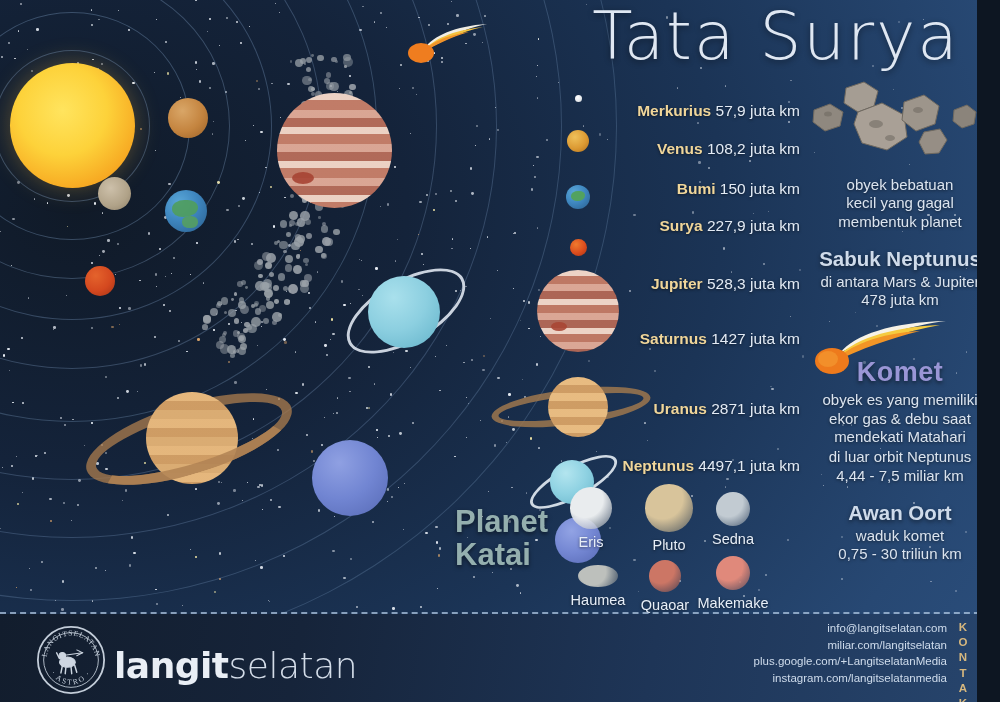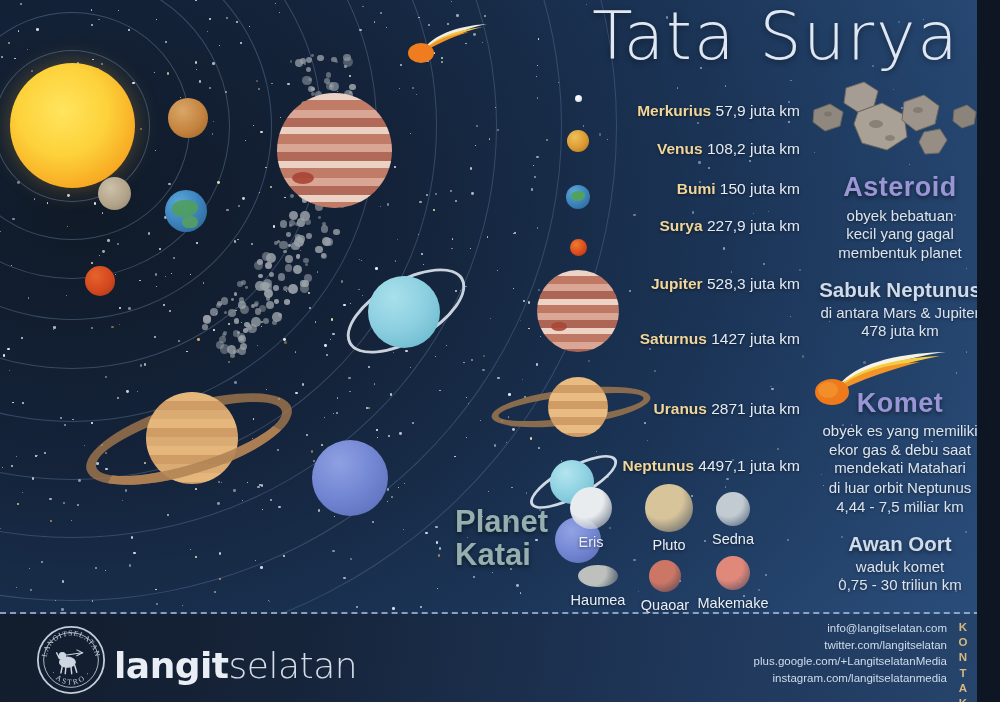--- a/index.html
+++ b/index.html
@@ -951,21 +951,20 @@
         <path d="M118 52 l16-3 7 11 -8 13 -14 1 -6 -12 z" fill="#968e85"></path>
       </g>
       <g fill="#6e6860" opacity=".55">
         <ellipse cx="70" cy="44" rx="7" ry="4"></ellipse>
           <ellipse cx="84" cy="58" rx="5" ry="3"></ellipse>
         <ellipse cx="112" cy="30" rx="5" ry="3"></ellipse>
           <ellipse cx="22" cy="34" rx="4" ry="2.5"></ellipse>
       </g>
     </svg>
 
-    <div class="h-purple">Asteroid</div>
     <div class="sub" style="margin-top:4px;">obyek bebatuan<br>kecil yang gagal<br>membentuk planet</div>
 
     <div class="h-blue" style="margin-top:16px;">Sabuk Neptunus</div>
     <div class="sub" style="margin-top:2px;">di antara Mars &amp; Jupiter<br>478 juta km</div>
 
     
     <div style="position:relative;height:50px;margin-top:14px;">
       <svg style="position:absolute;left:14px;top:-4px;width:140px;height:56px;" viewBox="0 0 140 56">
         <path d="M132 2 C100 6 56 18 26 34 C40 16 78 3 132 2 Z" fill="#f6f2e6"></path>
         <path d="M126 6 C94 12 52 24 22 40 C36 22 74 8 126 6 Z" fill="#f5cb3f"></path>
@@ -1022,21 +1021,21 @@
       <path d="M34 48 L30 40" stroke-width="2"></path>
     </g>
   </svg>
 
   <div class="brand">
     <b>langit</b><span>selatan</span>
   </div>
 
   <div class="contact" id="contacts">
       <div>info@langitselatan.com</div>
-      <div>twitter.com/langitselatan</div>
+      <div>miliar.com/langitselatan</div>
       <div>plus.google.com/+LangitselatanMedia</div>
       <div>instagram.com/langitselatanmedia</div>
     </div>
   <div class="kontak" id="kontak">
       <div>K</div>
       <div>O</div>
       <div>N</div>
       <div>T</div>
       <div>A</div>
       <div>K</div>

